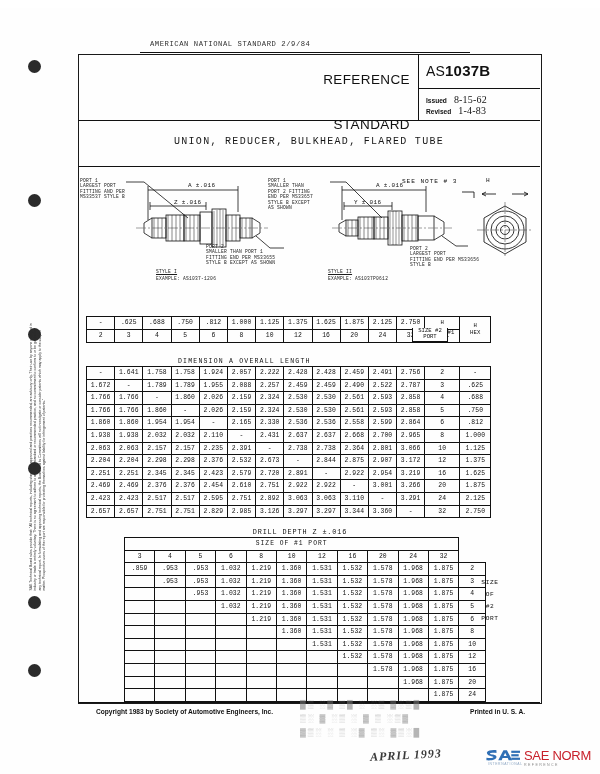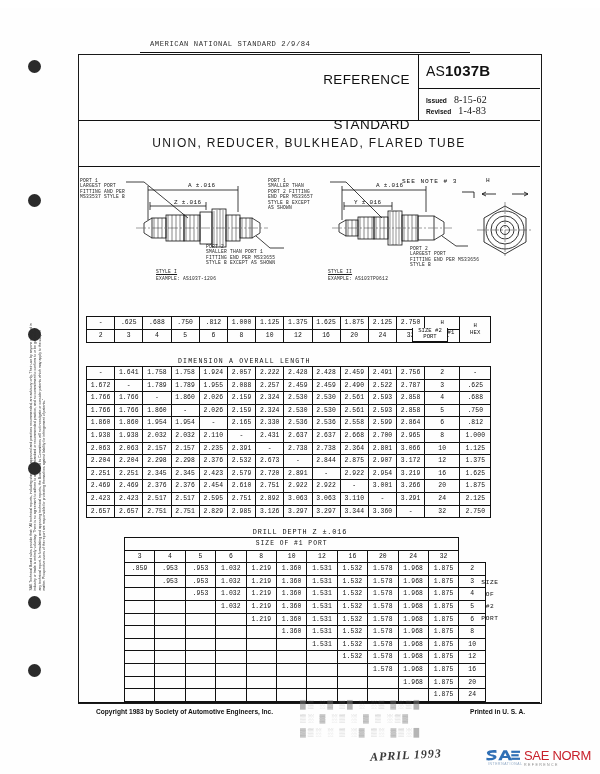--- a/index.html
+++ b/index.html
@@ -96,22 +96,22 @@
   }
   .d1{top:40px;} .d2{top:51px;}
 
   
   .titleband{
     position:absolute;left:78px;top:112px;width:462px;height:46px;
     border-bottom:1.6px solid #111;
   }
   .title-txt{
     position:absolute;left:0;right:0;top:16px;text-align:center;
-    font-family:Liberation Sans, sans-serif;
-    font-size:12px;letter-spacing:1.3px;color:#171717;
+    font-family:Liberation Mono, monospace;
+    font-size:10px;letter-spacing:1.3px;color:#171717;
   }
 
   
   .draw{
     position:absolute;left:78px;top:158px;width:462px;height:122px;
   }
   .lbl{
     position:absolute;
     font-family:"Liberation Mono", monospace;
     font-size:4.6px;line-height:5.4px;letter-spacing:.25px;

